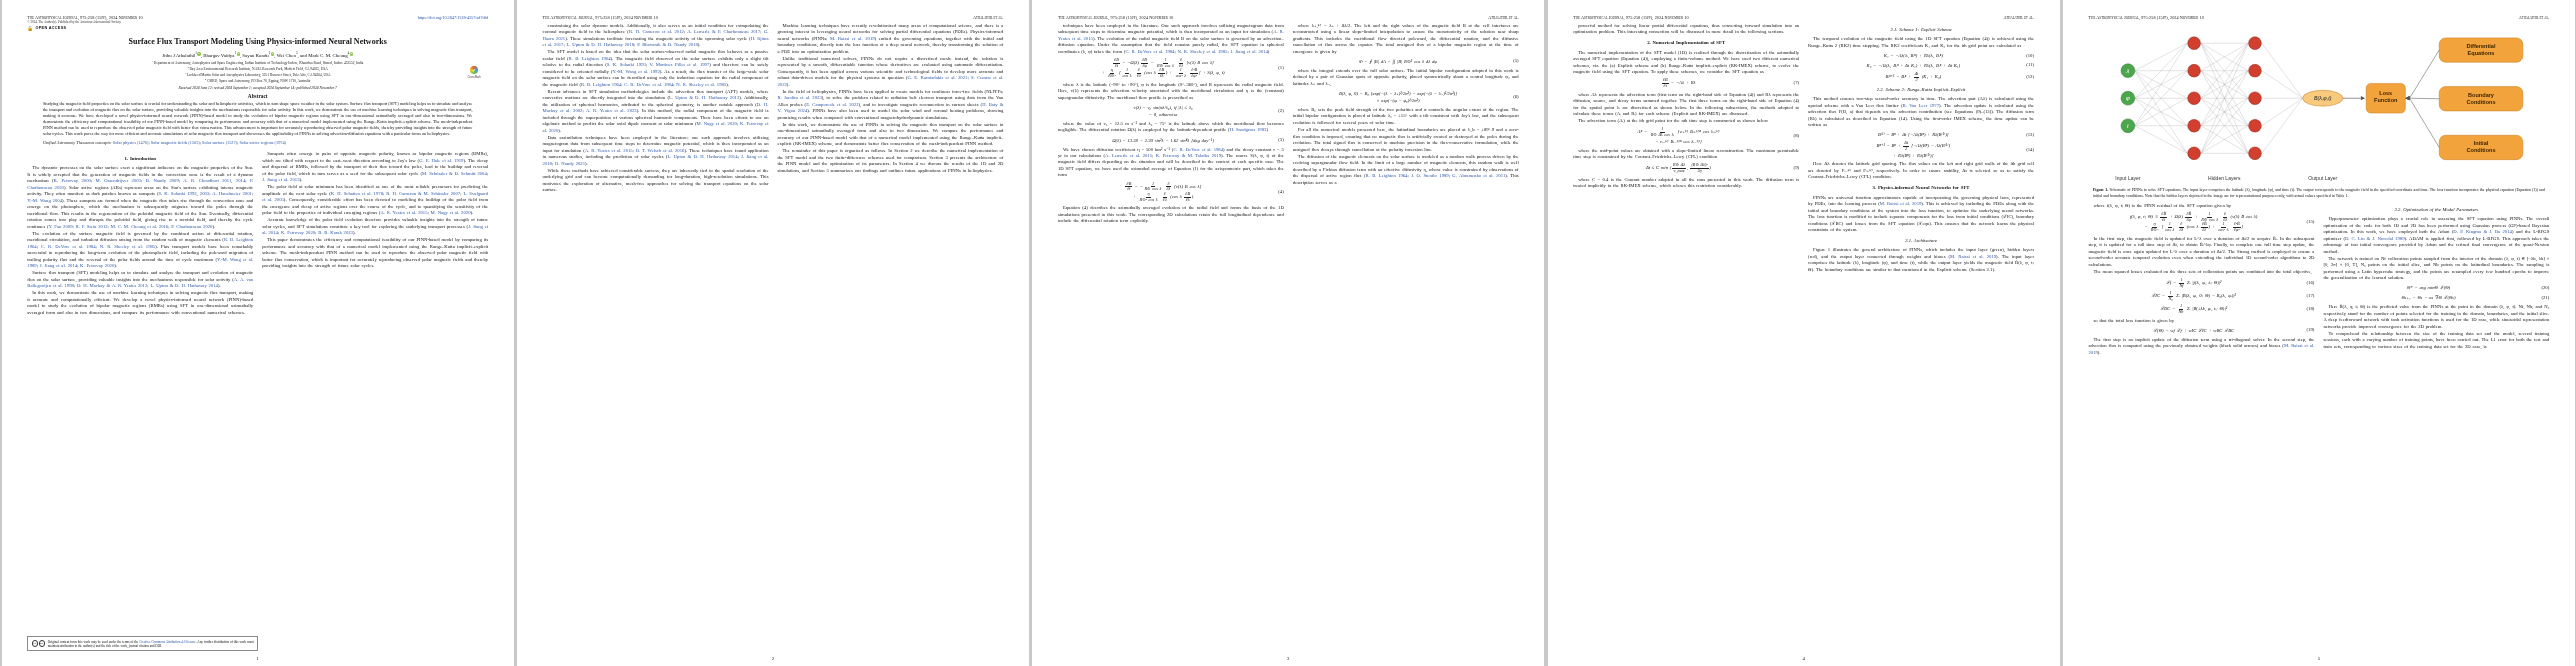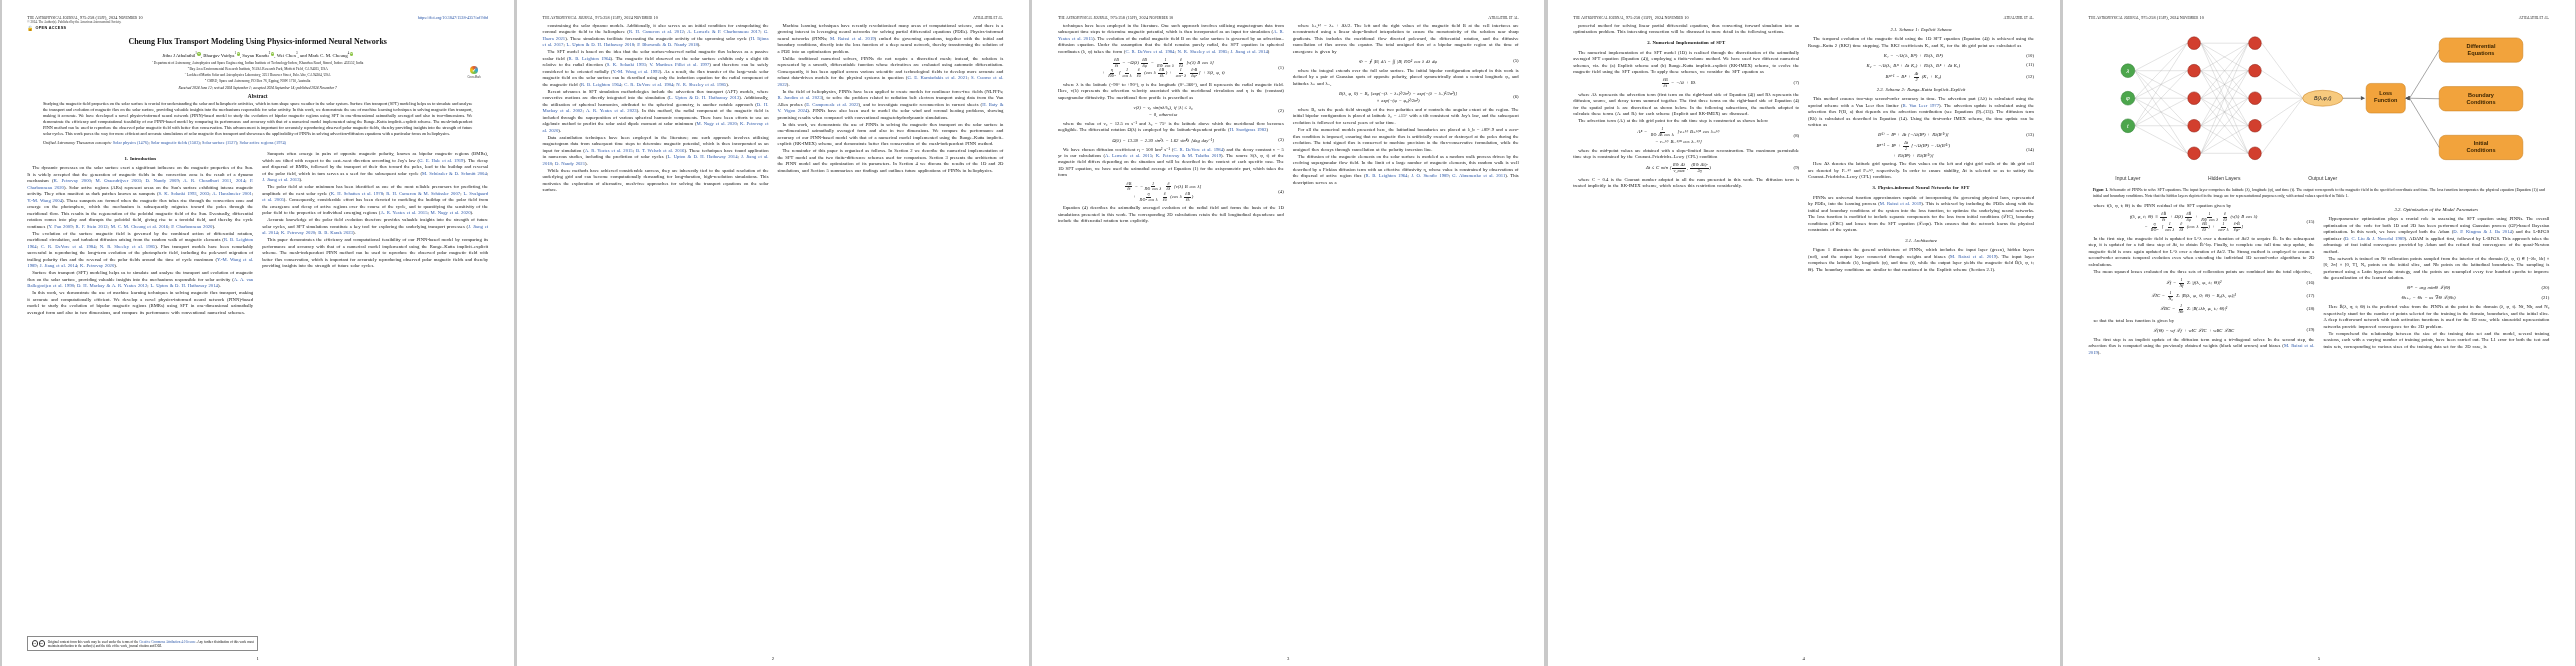--- a/index.html
+++ b/index.html
@@ -70,21 +70,21 @@
         <div><div class="jline">The Astrophysical Journal, 975:258 (15pp), 2024 November 10</div><div class="copyline">© 2024. The Author(s). Published by the American Astronomical Society.</div><div class="oa">
             <span class="lock">🔓</span>
             <span>OPEN ACCESS</span>
           </div></div>
         <div class="doi-link">https://doi.org/10.3847/1538-4357/ad7dfd</div>
       </div>
       <div class="crossmark">
         <div class="cm-circle">✓</div>
         <div>CrossMark</div>
       </div>
-      <div class="title">Cheung Flux Transport Modeling Using Physics-informed Neural Networks</div>
+      <div class="title">Surface Flux Transport Modeling Using Physics-informed Neural Networks</div>
       <div class="authors"><span>Jithu J Athalathil</span><sup>1</sup><span class="orcid">iD</span>, <span>Bhargav Vaidya</span><sup>1</sup><span class="orcid">iD</span>, <span>Sayan Kundu</span><sup>2</sup><span class="orcid">iD</span>, <span>Wei Chen</span><sup>3</sup>, and <span>Mark C. M. Cheung</span><sup>4</sup><span class="orcid">iD</span></div>
       <div class="affils">
         <div><sup>1 </sup><span>Department of Astronomy, Astrophysics and Space Engineering, Indian Institute of Technology Indore, Khandwa Road, Simrol, Indore 453552, India</span></div>
         <div><sup>2 </sup><span>Bay Area Environmental Research Institute, NASA Research Park, Moffett Field, CA 94035, USA</span></div>
         <div><sup>3 </sup><span>Lockheed Martin Solar and Astrophysics Laboratory, 3251 Hanover Street, Palo Alto, CA 94304, USA</span></div>
         <div><sup>4 </sup><span>CSIRO, Space and Astronomy, PO Box 76, Epping, NSW 1710, Australia</span></div>
       </div>
       <div class="received">Received 2024 June 12; revised 2024 September 1; accepted 2024 September 14; published 2024 November 7</div>
       <div class="abs-h">Abstract</div>
       <div class="abstract">Studying the magnetic field properties on the solar surface is crucial for understanding the solar and heliospheric activities, which in turn shape space weather in the solar system. Surface flux transport (SFT) modeling helps us to simulate and analyze the transport and evolution of magnetic flux on the solar surface, providing valuable insights into the mechanisms responsible for solar activity. In this work, we demonstrate the use of machine learning techniques in solving magnetic flux transport, making it accurate. We have developed a novel physics-informed neural network (PINN)-based model to study the evolution of bipolar magnetic regions using SFT in one-dimensional azimuthally averaged and also in two-dimensions. We demonstrate the efficiency and computational feasibility of our PINN-based model by comparing its performance and accuracy with that of a numerical model implemented using the Runge–Kutta implicit–explicit scheme. The mesh-independent PINN method can be used to reproduce the observed polar magnetic field with better flux conservation. This advancement is important for accurately reproducing observed polar magnetic fields, thereby providing insights into the strength of future solar cycles. This work paves the way for more efficient and accurate simulations of solar magnetic flux transport and showcases the applicability of PINNs in solving advection-diffusion equations with a particular focus on heliophysics.</div>

